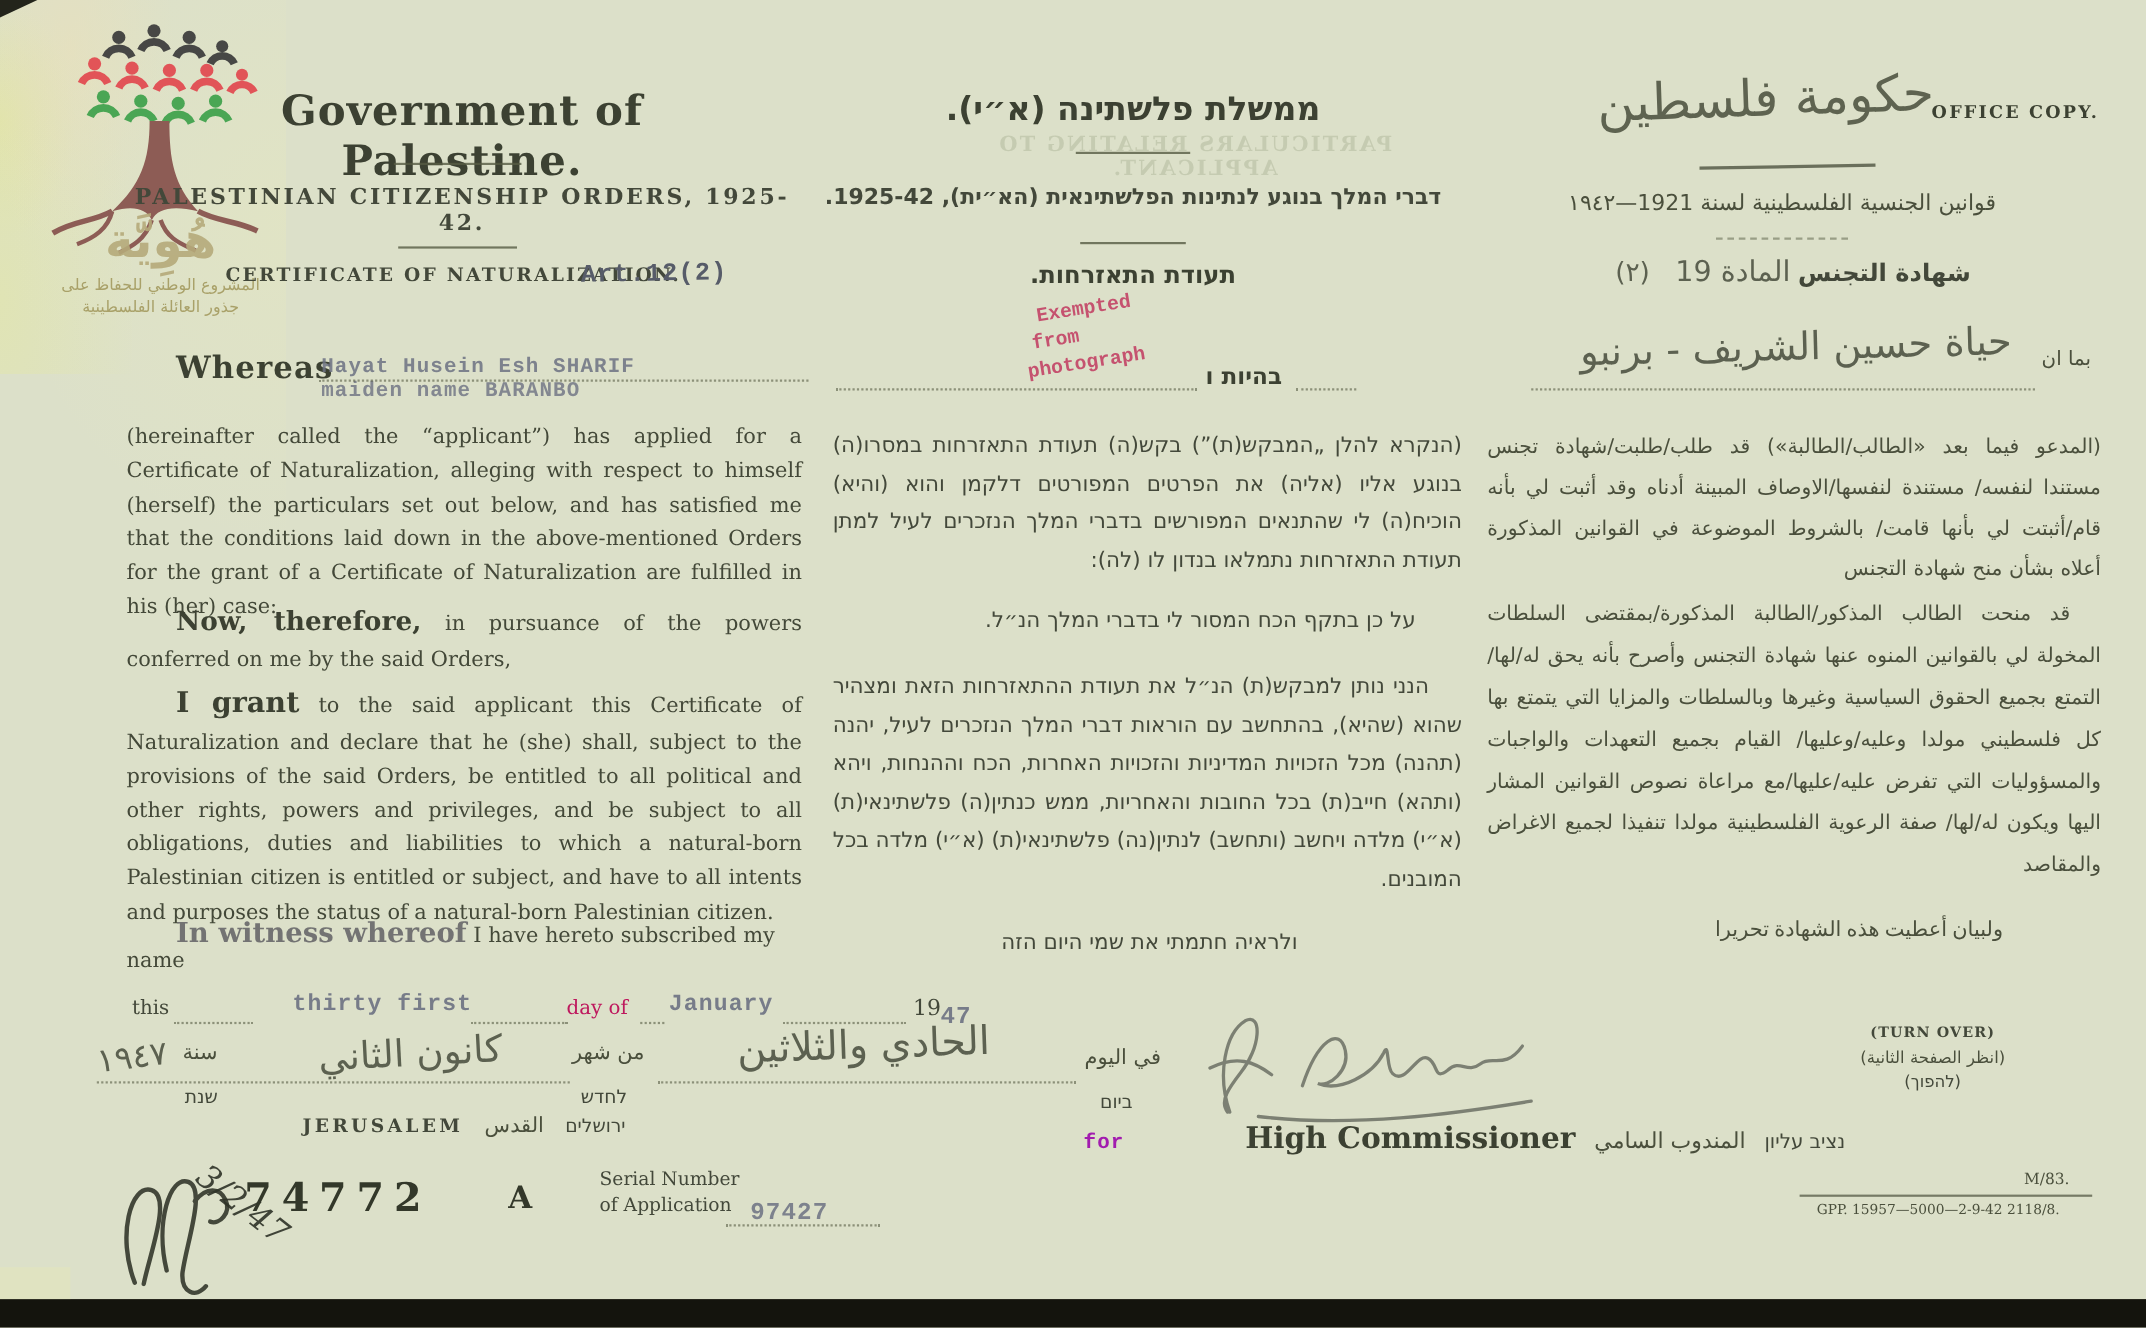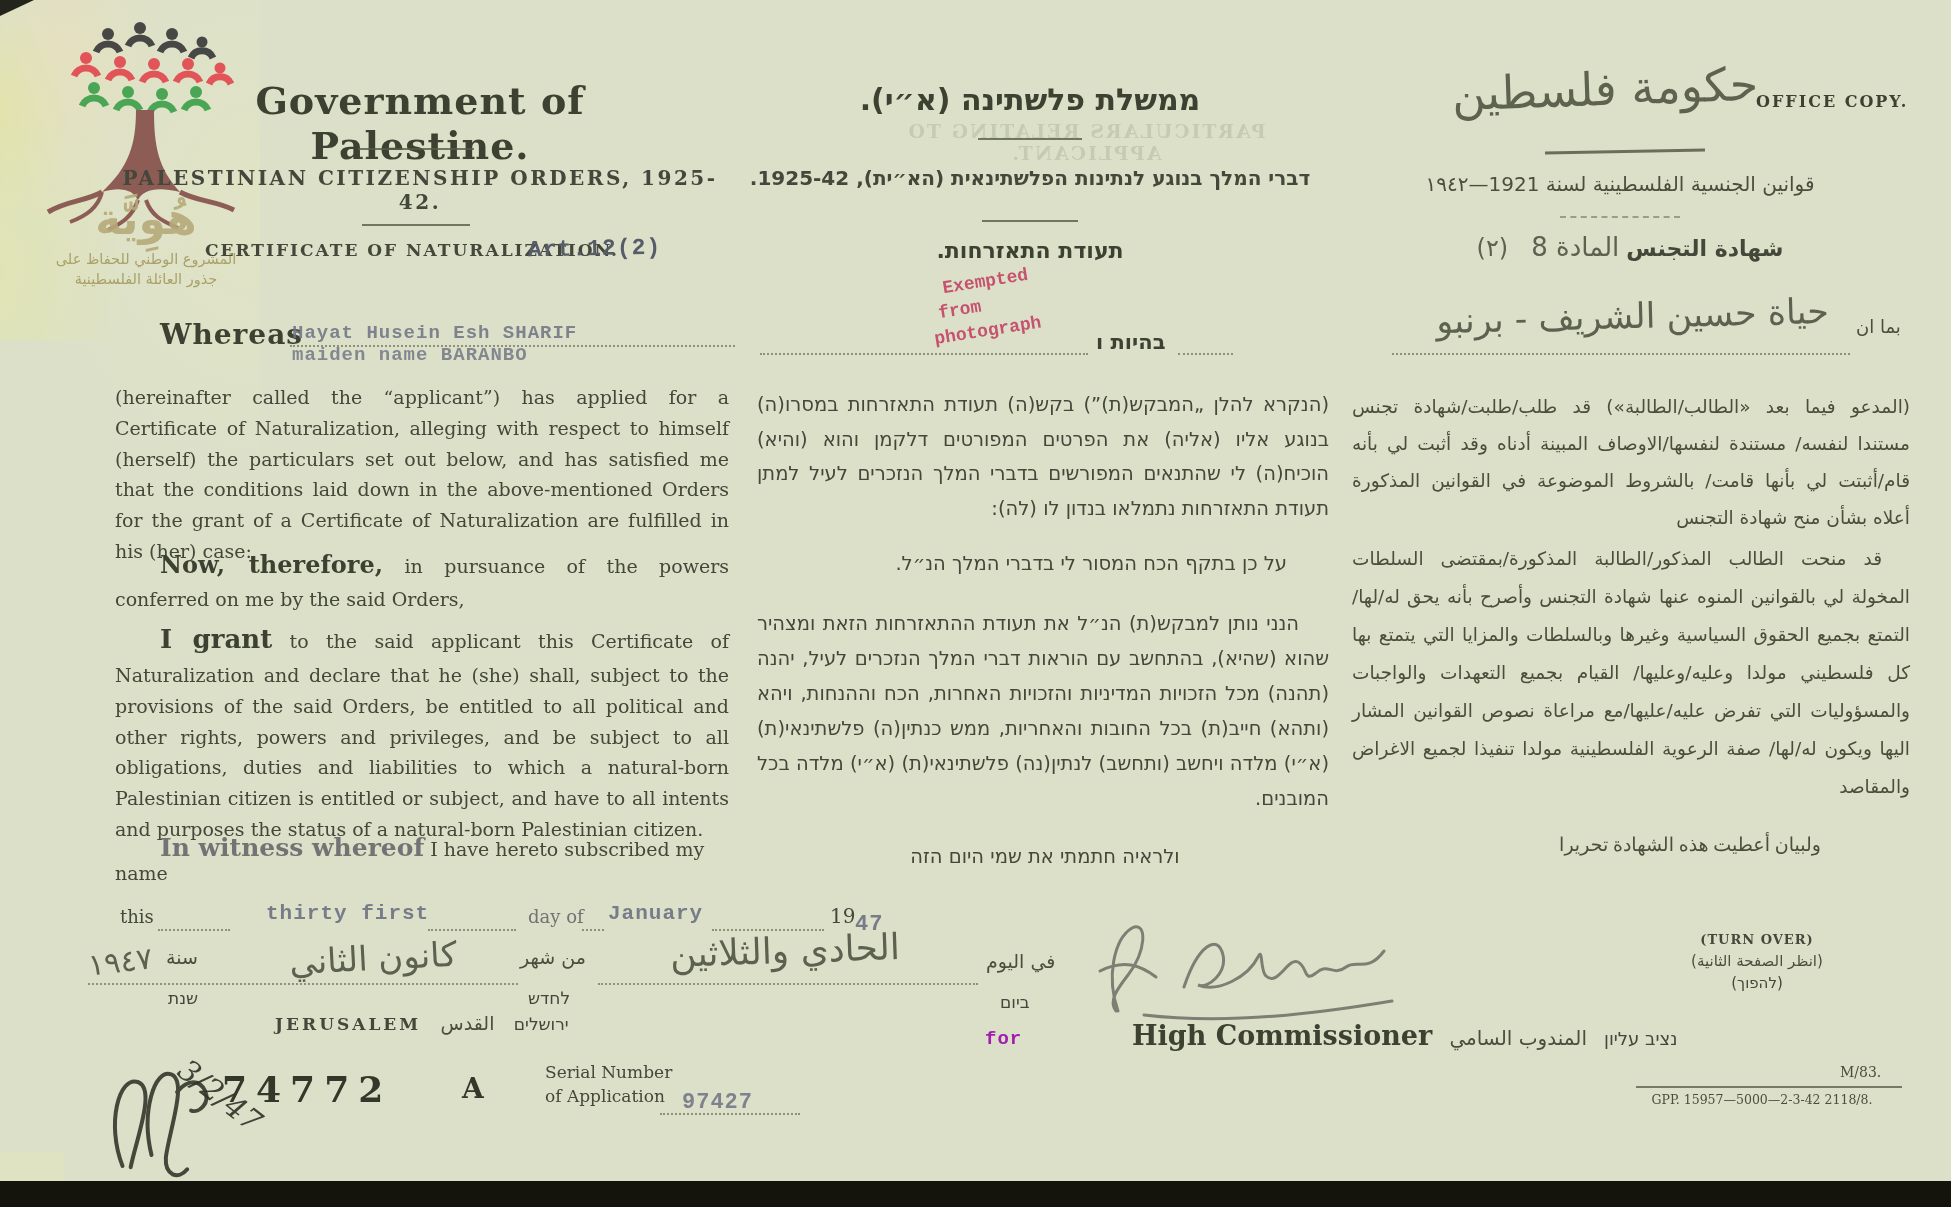--- a/index.html
+++ b/index.html
@@ -100,21 +100,21 @@
   <div class="abs rule" style="left:982px;top:220px;width:96px;"></div>
   <div class="abs sans bl rtl" style="left:900px;top:238px;width:260px;text-align:center;font-size:22px;color:#3c4132;">תעודת התאזרחות.</div>
 
   <div class="abs bl serif" style="left:1756px;top:92px;font-size:16px;letter-spacing:2px;color:#3c4132;">OFFICE COPY.</div>
   <div class="abs hand-ar" style="left:1440px;top:62px;width:330px;text-align:center;font-size:46px;color:#4d5240;transform:rotate(-2deg);">حكومة فلسطين</div>
   <div class="abs" style="left:1545px;top:150px;width:160px;height:3px;background:#4d5240;opacity:.8;transform:rotate(-1deg);"></div>
   <div class="abs sans rtl" style="left:1370px;top:172px;width:500px;text-align:center;font-size:20px;color:#4a4f3c;">قوانين الجنسية الفلسطينية لسنة 1921—١٩٤٢</div>
   <div class="abs" style="left:1560px;top:216px;width:120px;border-bottom:2px dashed rgba(86,91,68,.5);"></div>
   <div class="abs rtl" style="left:1380px;top:232px;width:500px;text-align:center;font-size:22px;">
     <span class="sans" style="color:#43483a;font-weight:700;">شهادة التجنس</span>
-    <span class="hand-ar" style="font-size:26px;">المادة 8</span>
+    <span class="hand-ar" style="font-size:26px;">المادة 19</span>
     <span class="hand-ar" style="font-size:24px;margin-right:16px;">(٢)</span>
   </div>
 
   <div class="abs bl" style="left:160px;top:318px;font-size:28px;letter-spacing:1px;color:#3c4132;">Whereas</div>
   <div class="abs typed" style="left:292px;top:322px;font-size:19px;font-weight:700;opacity:.85;">Hayat Husein Esh SHARIF</div>
   <div class="abs typed" style="left:292px;top:344px;font-size:19px;font-weight:700;opacity:.8;">maiden name BARANBO</div>
   <div class="abs leader" style="left:290px;top:344px;width:445px;"></div>
 
   <div class="abs just serif" style="left:115px;top:382px;width:614px;font-size:19px;line-height:1.62;color:#434838;">(hereinafter called the “applicant”) has applied for a Certificate of Naturalization, alleging with respect to himself (herself) the particulars set out below, and has satisfied me that the conditions laid down in the above-mentioned Orders for the grant of a Certificate of Naturalization are fulfilled in his (her) case:</div>
 
@@ -152,21 +152,21 @@
   <div class="abs leader" style="left:1392px;top:352px;width:458px;"></div>
 
   <div class="abs sans rtl just" style="left:1352px;top:388px;width:558px;font-size:18.5px;line-height:2.0;color:#4a4f3c;">(المدعو فيما بعد «الطالب/الطالبة») قد طلب/طلبت/شهادة تجنس مستندا لنفسه/ مستندة لنفسها/الاوصاف المبينة أدناه وقد أثبت لي بأنه قام/أثبتت لي بأنها قامت/ بالشروط الموضوعة في القوانين المذكورة أعلاه بشأن منح شهادة التجنس</div>
   <div class="abs sans rtl just" style="left:1352px;top:540px;width:558px;font-size:18.5px;line-height:2.05;color:#4a4f3c;text-indent:28px;">قد منحت الطالب المذكور/الطالبة المذكورة/بمقتضى السلطات المخولة لي بالقوانين المنوه عنها شهادة التجنس وأصرح بأنه يحق له/لها/التمتع بجميع الحقوق السياسية وغيرها وبالسلطات والمزايا التي يتمتع بها كل فلسطيني مولدا وعليه/وعليها/ القيام بجميع التعهدات والواجبات والمسؤوليات التي تفرض عليه/عليها/مع مراعاة نصوص القوانين المشار اليها ويكون له/لها/ صفة الرعوية الفلسطينية مولدا تنفيذا لجميع الاغراض والمقاصد</div>
   <div class="abs sans rtl" style="left:1520px;top:833px;width:340px;text-align:center;font-size:19px;color:#4a4f3c;font-family:Liberation Serif, serif;">ولبيان أعطيت هذه الشهادة تحريرا</div>
 
   <div class="abs serif" style="left:120px;top:906px;font-size:18px;color:#43483a;">this</div>
   <div class="abs leader" style="left:158px;top:928px;width:72px;"></div>
   <div class="abs typed" style="left:238px;top:902px;font-size:21px;font-weight:700;opacity:.9;margin-left:28px;">thirty first</div>
   <div class="abs leader" style="left:428px;top:928px;width:88px;"></div>
-  <div class="abs serif" style="left:528px;top:906px;font-size:18px;color:#737373;">day of</div>
+  <div class="abs serif" style="left:515px;top:906px;font-size:18px;color:#be185d;">day of</div>
   <div class="abs leader" style="left:582px;top:928px;width:22px;"></div>
   <div class="abs typed" style="left:608px;top:902px;font-size:21px;font-weight:700;opacity:.9;">January</div>
   <div class="abs leader" style="left:712px;top:928px;width:112px;"></div>
   <div class="abs serif" style="left:830px;top:904px;font-size:20px;color:#43483a;">19</div>
   <div class="abs typed" style="left:855px;top:912px;font-size:22px;font-weight:700;opacity:.9;">47</div>
 
   <div class="abs hand-ar" style="left:88px;top:944px;font-size:30px;transform:rotate(-7deg);">١٩٤٧</div>
   <div class="abs sans" style="left:166px;top:946px;font-size:19px;color:#4a4f3c;">سنة</div>
   <div class="abs sans" style="left:168px;top:988px;font-size:17px;color:#43483a;">שנת</div>
   <div class="abs hand-ar" style="left:248px;top:938px;width:250px;text-align:center;font-size:34px;transform:rotate(-3deg);">كانون الثاني</div>
@@ -219,15 +219,15 @@
   <div class="abs serif bl" style="left:222px;top:1068px;font-size:36px;letter-spacing:9px;color:#33382a;">74772</div>
   <div class="abs serif bl" style="left:462px;top:1072px;font-size:28px;color:#33382a;">A</div>
 
   <div class="abs serif" style="left:545px;top:1062px;font-size:17px;color:#43483a;">Serial Number</div>
   <div class="abs serif" style="left:545px;top:1086px;font-size:17px;color:#43483a;">of Application</div>
   <div class="abs typed" style="left:682px;top:1090px;font-size:22px;font-weight:700;opacity:.85;">97427</div>
   <div class="abs leader" style="left:660px;top:1112px;width:140px;"></div>
 
   <div class="abs serif" style="left:1840px;top:1064px;font-size:14px;color:#4a4f3c;">M/83.</div>
   <div class="abs" style="left:1636px;top:1086px;width:266px;height:2px;background:#4a4f3c;opacity:.7;"></div>
-  <div class="abs serif" style="left:1612px;top:1092px;width:300px;text-align:center;font-size:12.5px;color:#4a4f3c;">GPP. 15957—5000—2-3-42 2118/8.</div>
+  <div class="abs serif" style="left:1612px;top:1092px;width:300px;text-align:center;font-size:12.5px;color:#4a4f3c;">GPP. 15957—5000—2-9-42 2118/8.</div>
 
 </div>
 
 </body></html>

